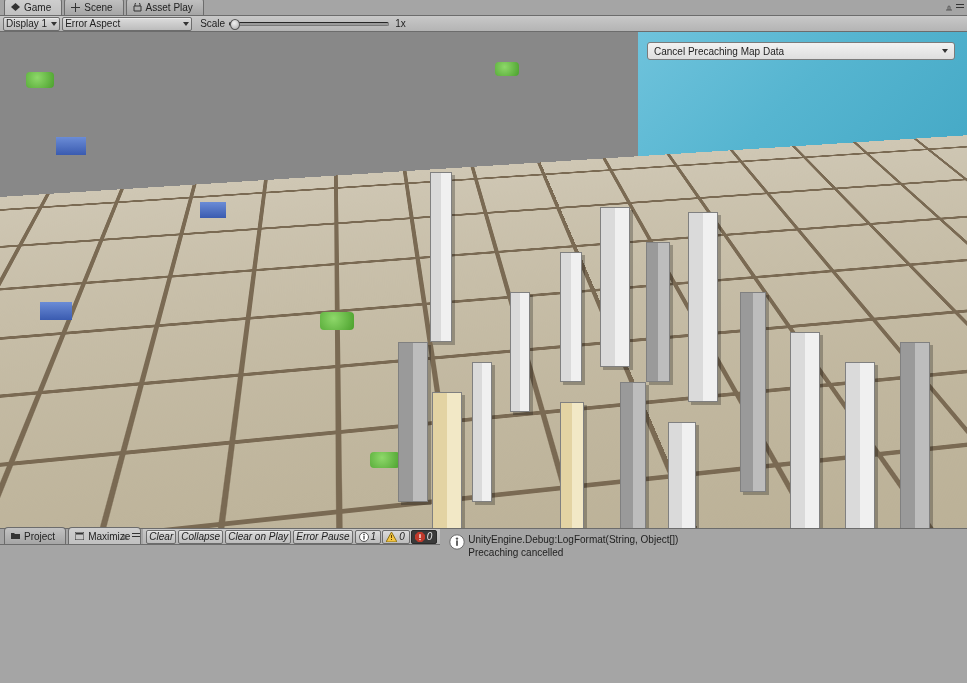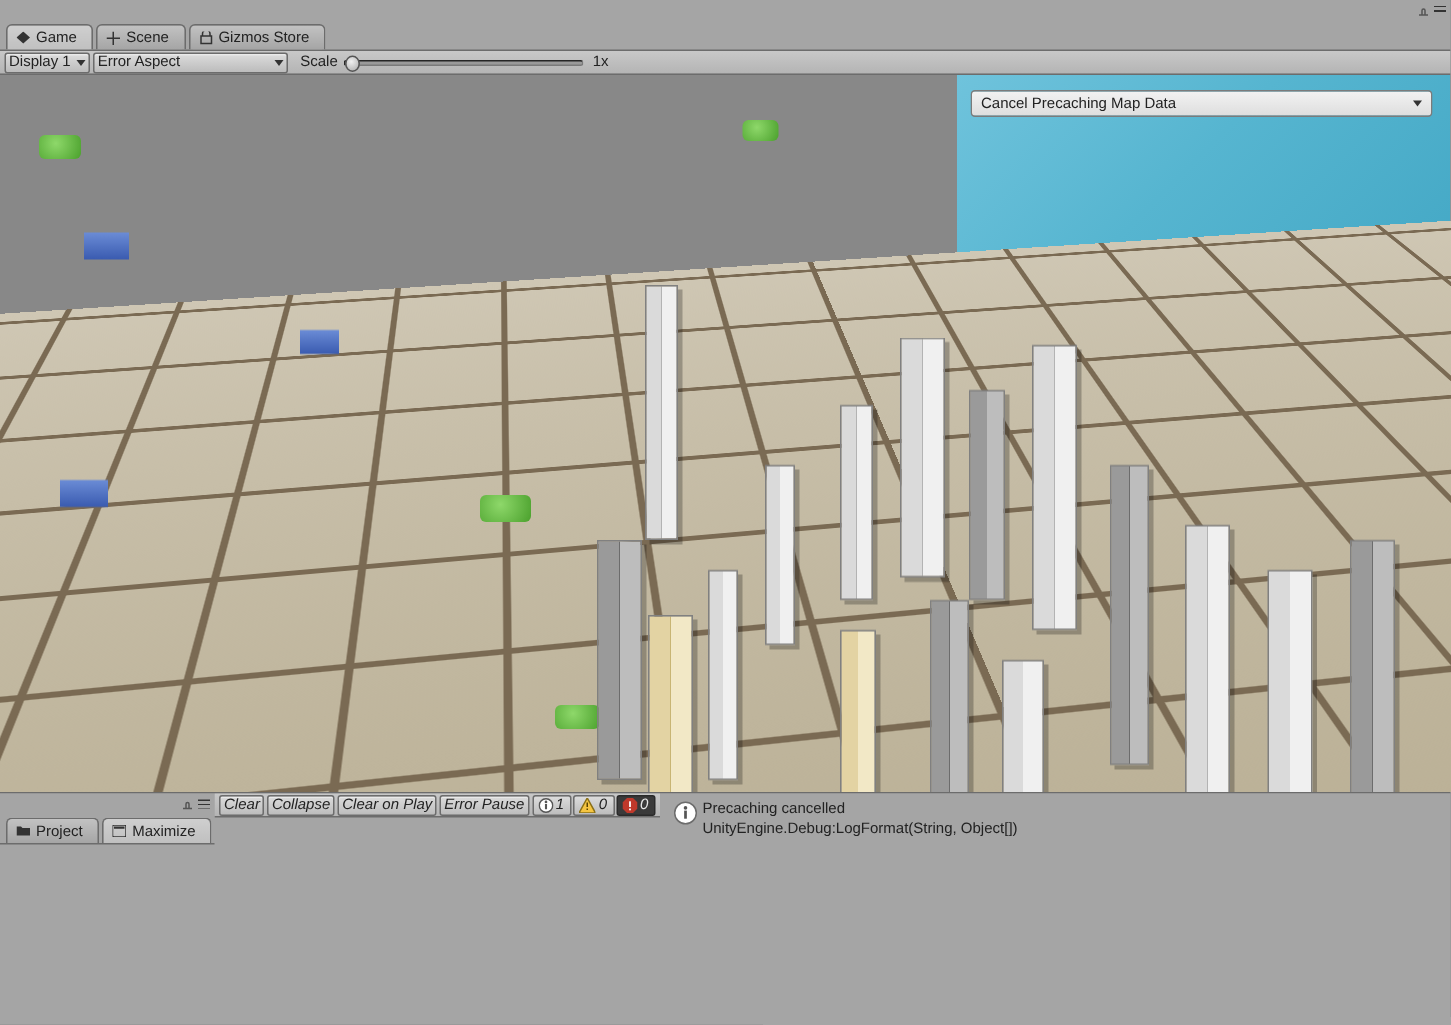--- a/index.html
+++ b/index.html
@@ -10,21 +10,21 @@
     color: #222;
     width: 967px;
     height: 683px;
     overflow: hidden;
     display: flex;
     flex-direction: column;
     user-select: none;
   }
   
   .tabstrip {
-    height: 34px;
+    height: 16px;
     background: #a5a5a5;
     border-bottom: 1px solid #6c6c6c;
     display: flex;
     align-items: flex-end;
     padding-left: 4px;
     position: relative;
   }
   .tab {
     height: 17px;
     padding: 0 10px 0 6px;
@@ -249,21 +249,21 @@
         </svg>
     </span>
     <span>Scene</span>
   </div>
   <div class="tab">
     <span class="ticon">
       <svg width="9" height="9" viewBox="0 0 9 9">
           <path d="M1 3h7v5h-7z M2 3V1.5a2.5 2.5 0 0 1 5 0V3" fill="none" stroke="#333" stroke-width="1"></path>
         </svg>
     </span>
-    <span>Gizmos Store</span>
+    <span>Asset Play</span>
   </div>
   <div class="tab-corner">
     <div class="dot-btn">
       <svg width="8" height="8" viewBox="0 0 8 8">
           <path d="M1 7h6 M3 7V4a1 1 0 0 1 2 0v3" stroke="#555" stroke-width="1" fill="none"></path>
         </svg>
     </div>
     <div class="dot-btn">
       <span class="hamburger"></span>
     </div>
@@ -403,18 +403,18 @@
   <div class="console-body">
     <div class="log-row">
       <div class="log-icon">
         <svg width="16" height="16" viewBox="0 0 16 16">
             <circle cx="8" cy="8" r="7.2" fill="#fff" stroke="#6c6c6c"></circle>
             <rect x="7.1" y="6.4" width="1.8" height="5.4" fill="#555"></rect>
             <circle cx="8" cy="4.6" r="1.2" fill="#555"></circle>
           </svg>
       </div>
       <div class="log-lines">
+        <div>UnityEngine.Debug:LogFormat(String, Object[])</div>
         <div>Precaching cancelled</div>
-        <div>UnityEngine.Debug:LogFormat(String, Object[])</div>
       </div>
     </div>
   </div>
 </div>
 
 </body></html>

